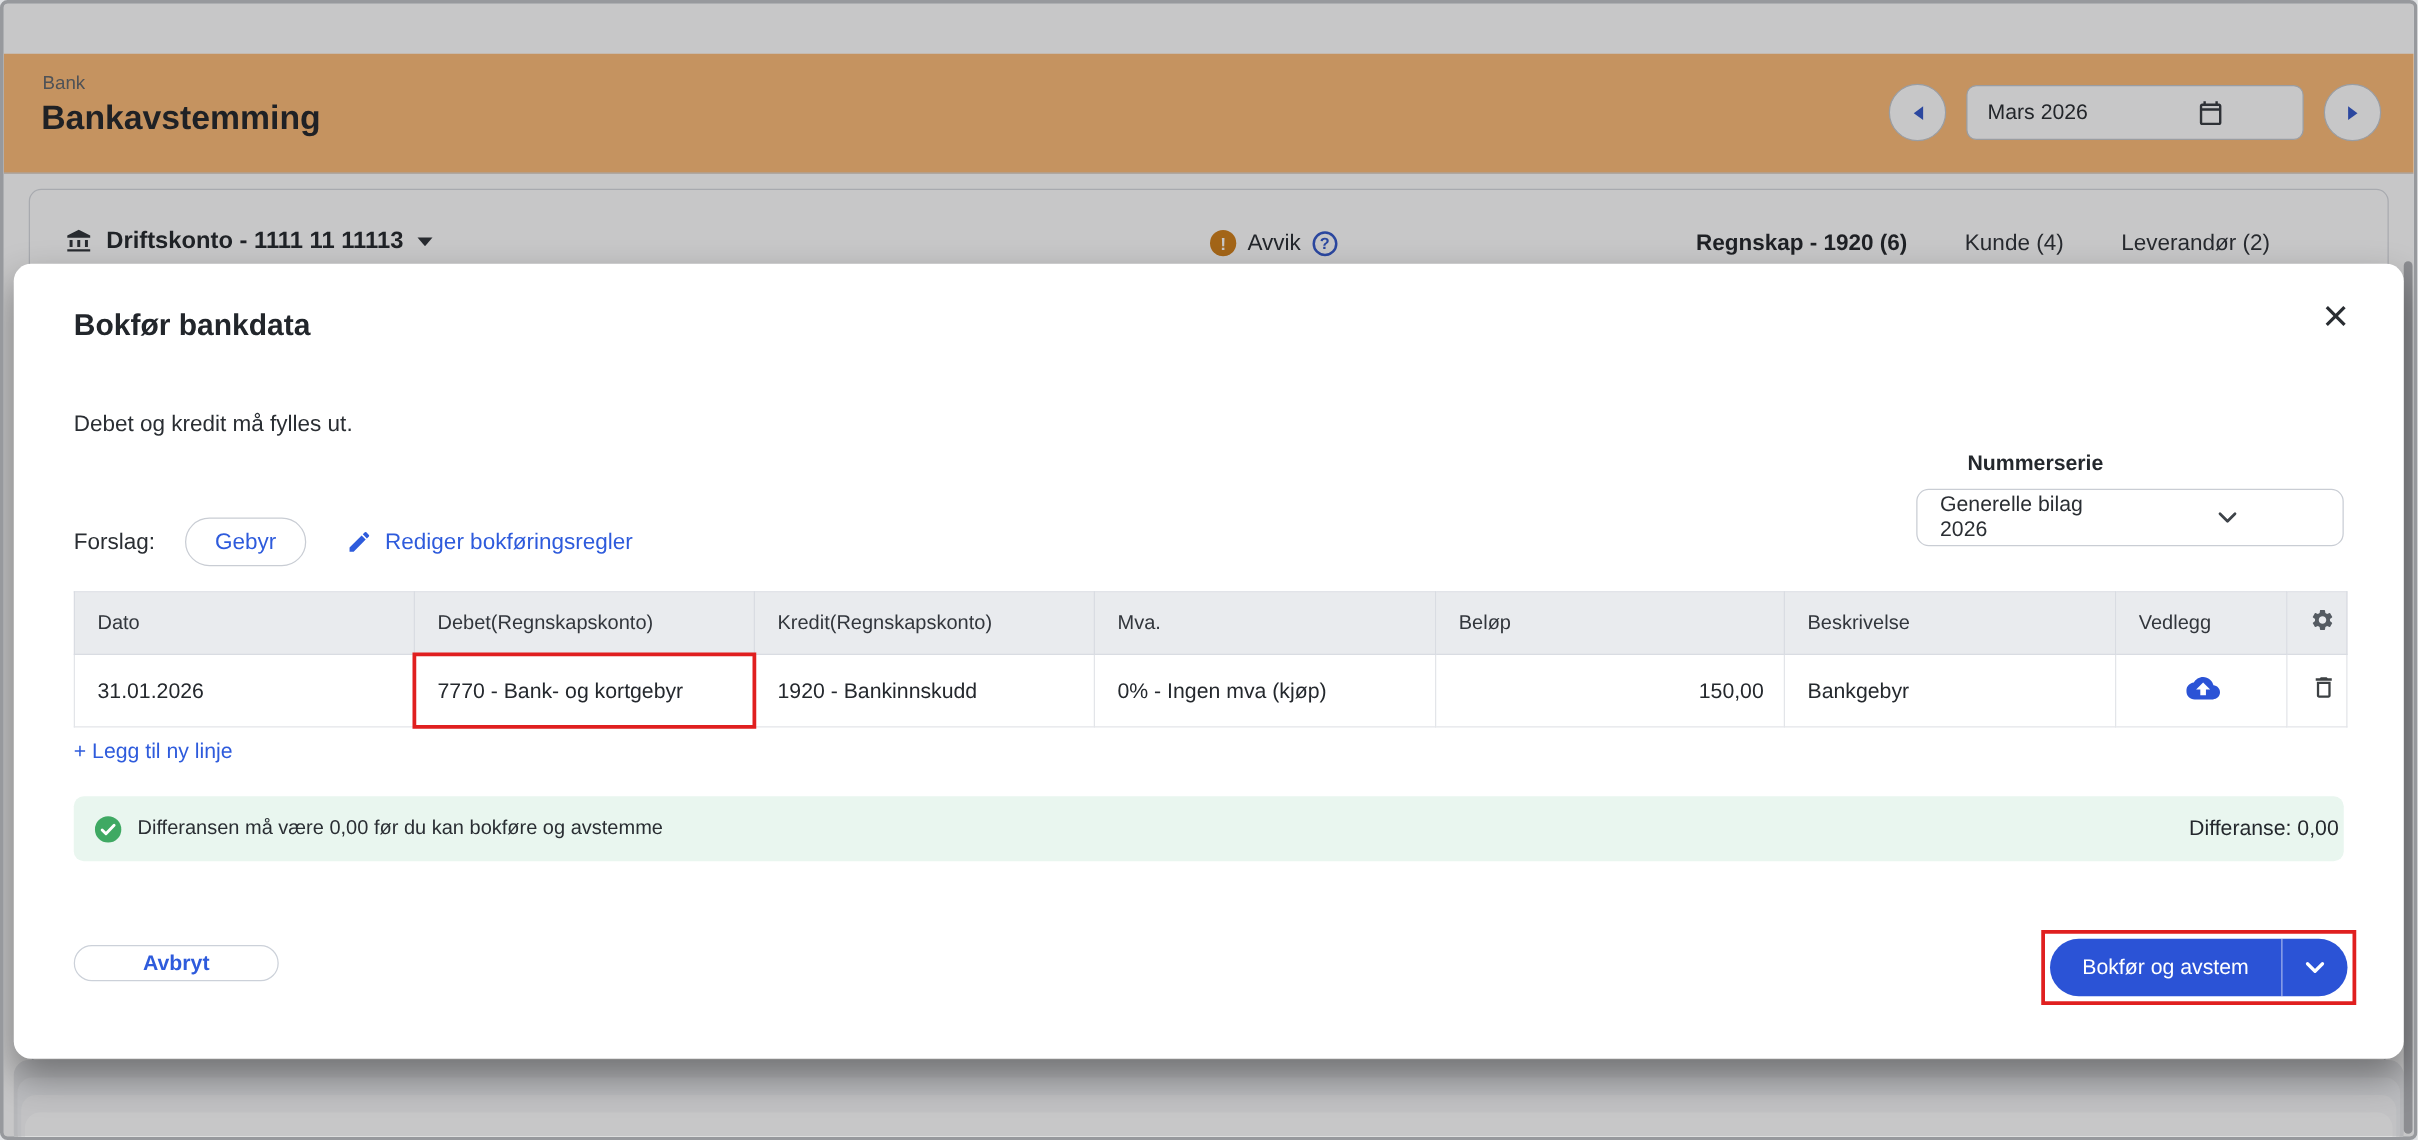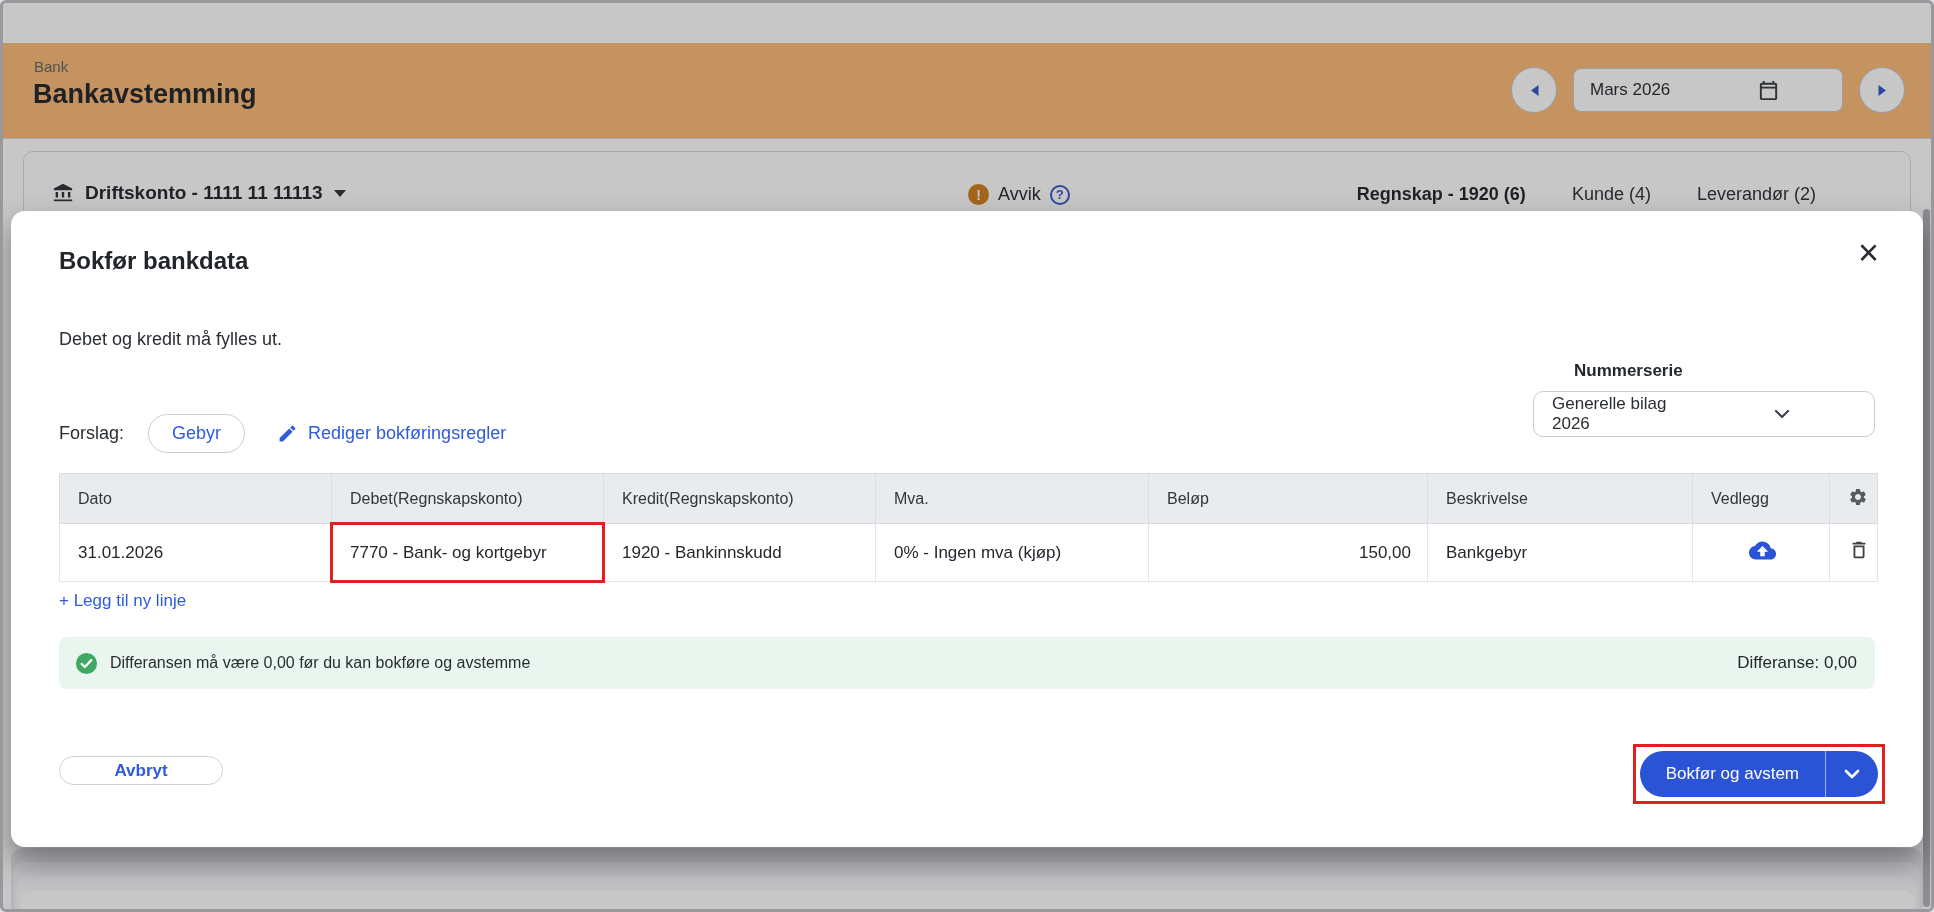--- a/index.html
+++ b/index.html
@@ -68,21 +68,21 @@
   table.grid th{ height:50px; background:#e9ebee; border:1px solid #d9dce2; font-size:16px; font-weight:400; color:#32363c; text-align:left; padding:0 16px 0 18px; }
   table.grid td{ height:58px; background:#fff; border:1px solid #e3e5e9; border-top:none; font-size:17px; color:#24282d; padding:0 16px 0 18px; }
   th.c-belop, td.c-belop{ text-align:right; }
   th.c-vedlegg, td.c-vedlegg, th.c-gear, td.c-gear{ text-align:center; padding:0; }
   td.c-debet{ position:relative; }
   td.c-debet::after{ content:""; position:absolute; inset:-2px; border:3px solid #e01f1f; pointer-events:none; }
 
   .m-addline{ position:absolute; left:48px; top:380px; font-size:17px; color:#2e5bdc; cursor:pointer; }
 
   .m-banner{ position:absolute; left:48px; right:48px; top:426px; height:52px; background:#e9f6ef; border-radius:8px;
-             display:flex; align-items:center; padding:0 18px 0 16px; }
+             display:flex; align-items:center; padding:0 4px 0 16px; }
   .m-banner .msg{ font-size:16px; color:#2a2e33; margin-left:12px; }
   .m-banner .diff{ margin-left:auto; font-size:17px; font-weight:500; color:#24282d; }
 
   .btn-cancel{ position:absolute; left:48px; top:545px; width:164px; height:29px; border:1px solid #ccd1d9; border-radius:999px;
                background:#fff; color:#2e5bdc; font-size:17px; font-weight:600; display:flex; align-items:center; justify-content:center; cursor:pointer; }
 
   .submit-wrap{ position:absolute; right:38px; top:533px; border:3px solid #e01f1f; padding:4px; }
   .btn-submit{ display:flex; align-items:stretch; height:46px; border-radius:999px; background:#2b53d6; overflow:hidden; }
   .btn-submit .main{ display:flex; align-items:center; padding:0 26px; color:#fff; font-size:17px; font-weight:400; cursor:pointer; }
   .btn-submit .sep{ width:1px; background:rgba(255,255,255,0.55); margin:0; }

